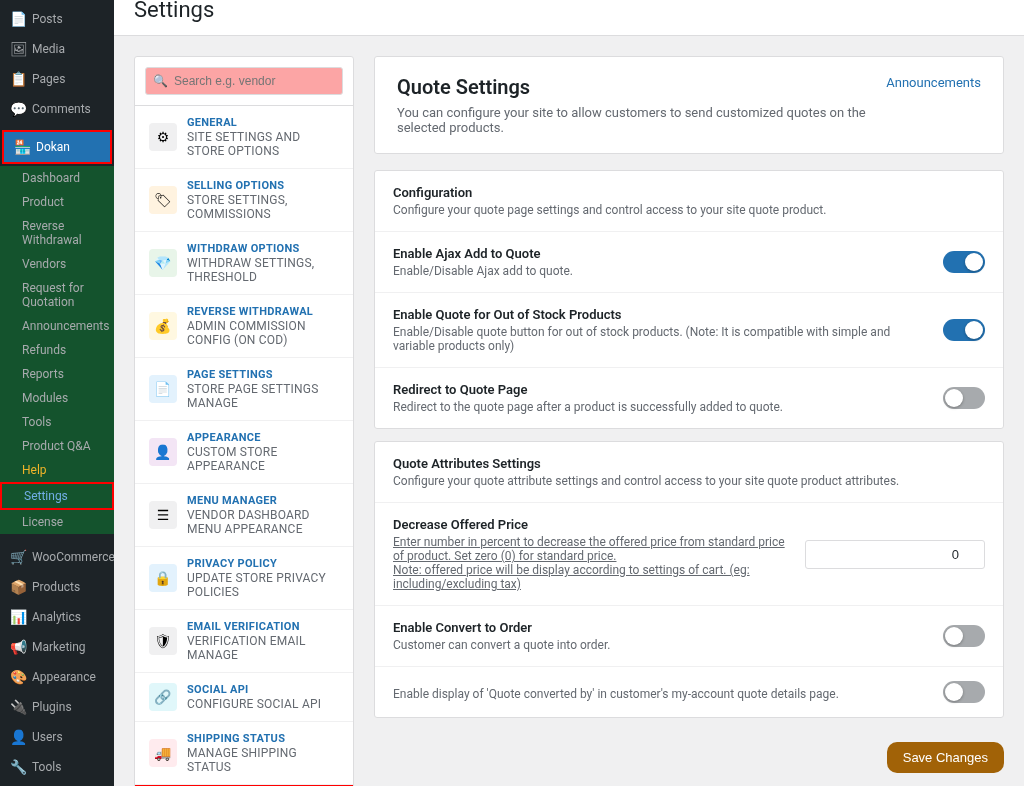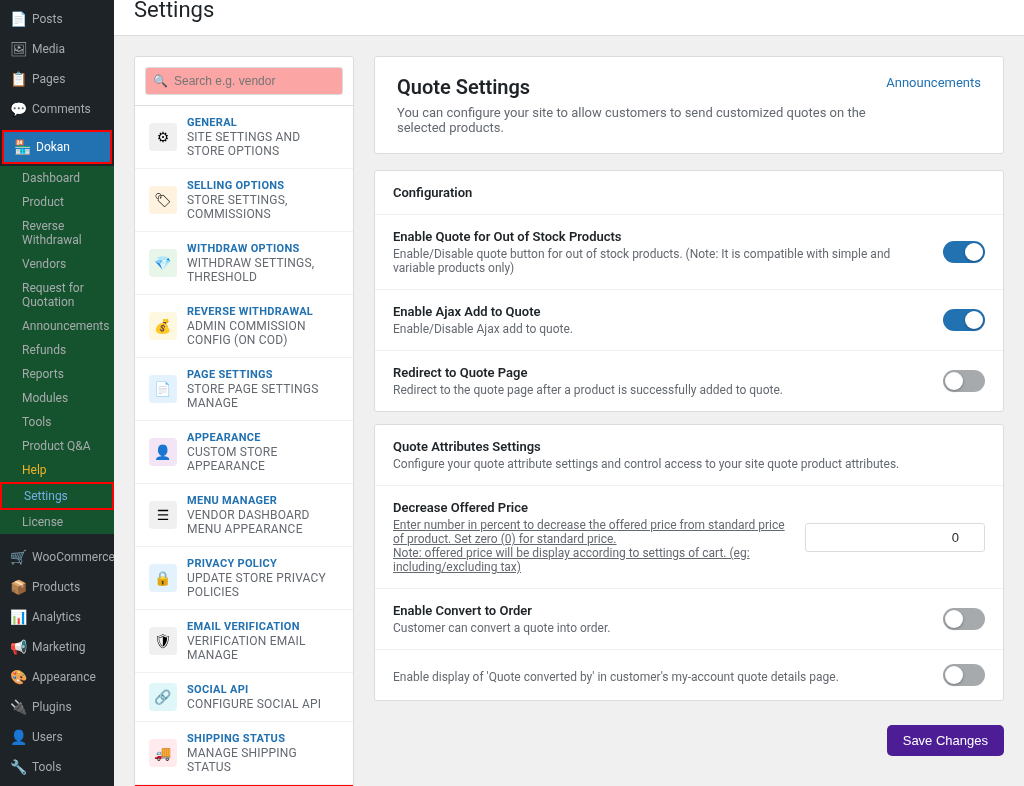--- a/index.html
+++ b/index.html
@@ -270,25 +270,25 @@
       text-align: right;
     }
 
     
     .save-btn-container {
       display: flex;
       justify-content: flex-end;
       padding: 12px 0;
     }
     .save-btn {
-      background: #4c1d95;
+      background: #a16207;
       color: #fff;
       border: none;
       padding: 8px 16px;
-      border-radius: 5px;
+      border-radius: 10px;
       font-size: 13px;
       cursor: pointer;
       font-weight: 500;
     }
 
     
     .wp-sidebar-section { padding: 4px 0; }
     .wp-sidebar-divider { height: 1px; background: #3c4347; margin: 4px 0; }
   </style>
 </head>
@@ -497,46 +497,47 @@
         <div>
           <div class="quote-header-title">Quote Settings</div>
           <div class="quote-header-desc">You can configure your site to allow customers to send customized quotes on the selected products.</div>
         </div>
         <a class="documentation-link">Announcements</a>
       </div>
 
       <div class="settings-card">
         <div class="settings-card-header">
           <div class="settings-card-header-title">Configuration</div>
+          <div class="settings-card-header-desc">Configure your quote page settings and control access to your site quote product.</div>
+        </div>
+
+        <div class="settings-row">
+          <div class="settings-row-label">
+            <div class="settings-row-title">Enable Ajax Add to Quote</div>
+            <div class="settings-row-desc">Enable/Disable Ajax add to quote.</div>
+          </div>
+          <label class="toggle">
+            <input type="checkbox" checked="" style="">
+            <div class="toggle-slider on"></div>
+          </label>
         </div>
 
         <div class="settings-row">
           <div class="settings-row-label">
             <div class="settings-row-title">Enable Quote for Out of Stock Products</div>
             <div class="settings-row-desc">Enable/Disable quote button for out of stock products. (Note: It is compatible with simple and variable products only)</div>
           </div>
           <label class="toggle">
             <input type="checkbox" checked="" style="">
             <div class="toggle-slider on"></div>
           </label>
         </div>
 
         <div class="settings-row">
           <div class="settings-row-label">
-            <div class="settings-row-title">Enable Ajax Add to Quote</div>
-            <div class="settings-row-desc">Enable/Disable Ajax add to quote.</div>
-          </div>
-          <label class="toggle">
-            <input type="checkbox" checked="" style="">
-            <div class="toggle-slider on"></div>
-          </label>
-        </div>
-
-        <div class="settings-row">
-          <div class="settings-row-label">
             <div class="settings-row-title">Redirect to Quote Page</div>
             <div class="settings-row-desc">Redirect to the quote page after a product is successfully added to quote.</div>
           </div>
           <label class="toggle">
             <input type="checkbox" style="">
             <div class="toggle-slider off"></div>
           </label>
         </div>
       </div>
 

